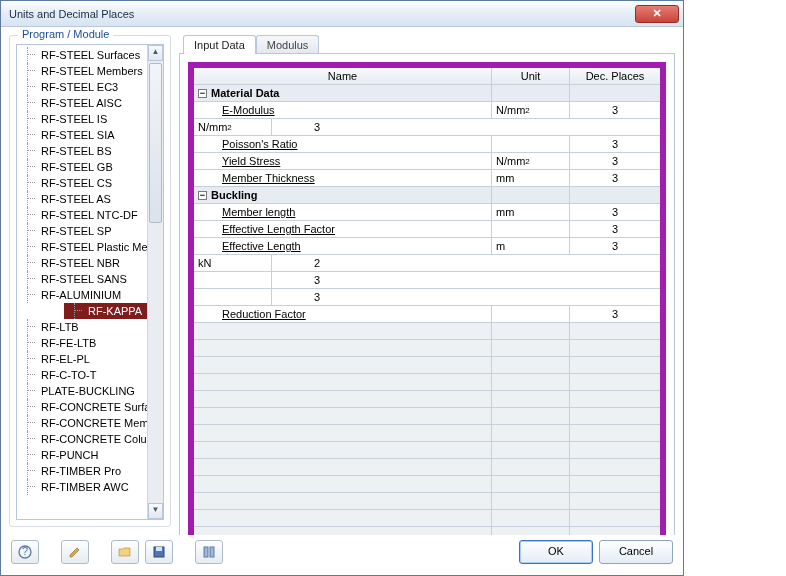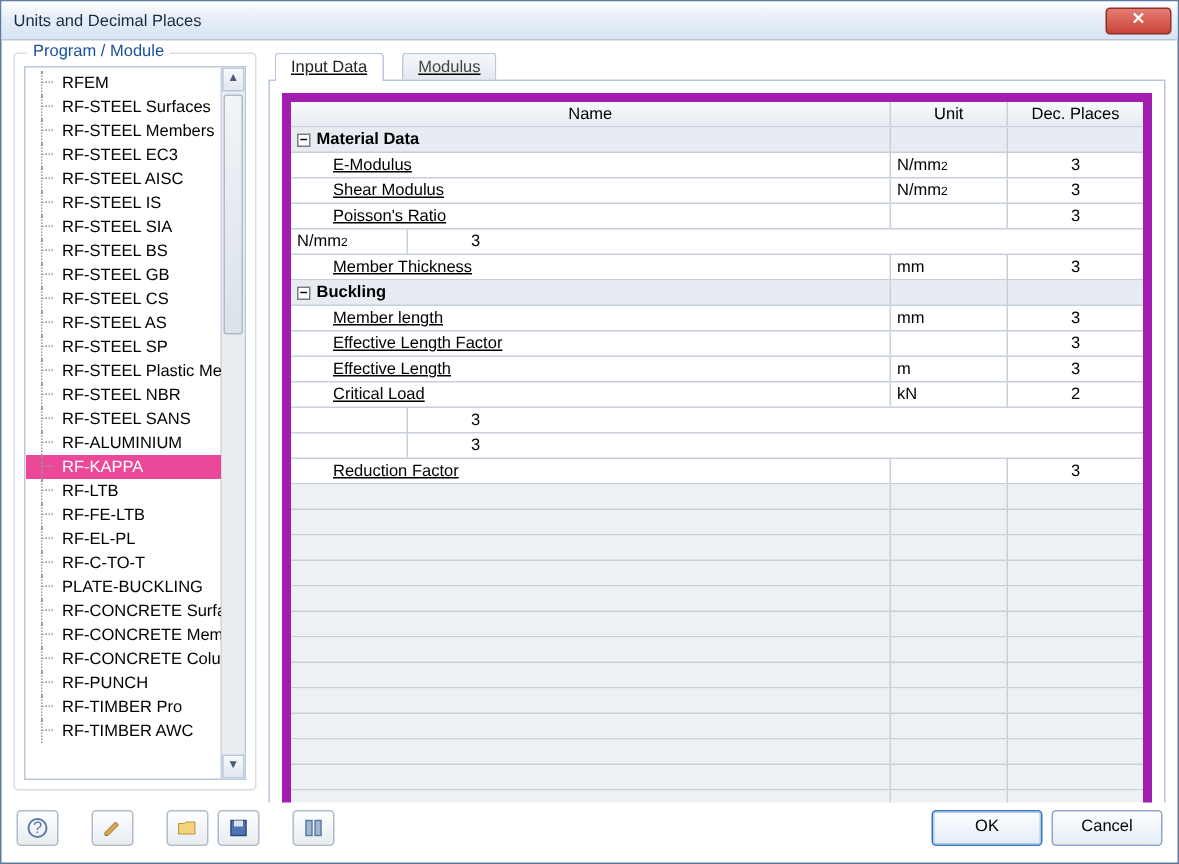--- a/index.html
+++ b/index.html
@@ -1,35 +1,35 @@
 <!DOCTYPE html>
 <html><head>
 <meta charset="utf-8">
 <style>
 * { box-sizing: border-box; margin: 0; padding: 0; font-family: "Segoe UI", Tahoma, sans-serif; font-size: 11px; }
 body { background: #fff; }
-.window { width: 786px; height: 576px; border: 1px solid #5a7aa0; background: #fff; display: flex; flex-direction: column; }
+.window { width: 684px; height: 576px; border: 1px solid #5a7aa0; background: #fff; display: flex; flex-direction: column; }
 .titlebar { height: 26px; background: linear-gradient(#fdfefe, #e7eef7 45%, #d7e4f2); display: flex; align-items: center; padding: 0 4px 0 8px; border-bottom: 1px solid #b8c7db; }
 .titlebar .title { color: #1a2b44; flex: 1; }
 .closebtn { width: 44px; height: 18px; background: linear-gradient(#e67d73, #c9443a); border: 1px solid #8e2f28; border-radius: 3px; color: #fff; text-align: center; line-height: 15px; font-size: 11px; font-weight: bold; }
 .content { flex: 1; display: flex; padding: 8px; gap: 8px; overflow: hidden; }
 .groupbox { border: 1px solid #d7dde3; border-radius: 3px; padding: 8px 6px 6px 6px; position: relative; }
 .groupbox > .gb-title { position: absolute; top: -8px; left: 8px; background: #fff; padding: 0 4px; color: #1a4f9c; }
 .left { width: 162px; display: flex; flex-direction: column; }
 .tree-wrap { flex: 1; border: 1px solid #b8c7db; background: #fff; overflow: hidden; display: flex; }
 .tree { flex: 1; overflow-y: auto; padding: 2px 0; }
 .tree-item { padding: 1px 4px 1px 24px; white-space: nowrap; cursor: default; color: #000; line-height: 14px; position: relative; }
 .tree-item::before { content: ""; position: absolute; left: 10px; top: 0; bottom: 0; border-left: 1px dotted #999; }
 .tree-item::after { content: ""; position: absolute; left: 10px; top: 7px; width: 8px; border-top: 1px dotted #999; }
-.tree-item.selected { background: #ec4899; color: #fff; }
+.tree-item.selected { background: #7f1d1d; color: #fff; margin-left: 47px; }
 .scrollbar { width: 16px; background: #e9edf2; border-left: 1px solid #d0d6dd; position: relative; }
 .scroll-btn { height: 16px; background: linear-gradient(#f7f9fb,#e2e8ef); border: 1px solid #b8c7db; text-align: center; font-size: 8px; line-height: 12px; color: #4a5a70; }
 .scroll-thumb { position: absolute; left: 1px; right: 1px; top: 18px; height: 160px; background: linear-gradient(#f1f4f8,#dbe2ea); border: 1px solid #b0bbc8; border-radius: 2px; }
 .right { flex: 1; display: flex; flex-direction: column; }
-.tabs { display: flex; gap: 12px; margin-bottom: -1px; padding-left: 4px; text-decoration: underline; }
+.tabs { display: flex; gap: 0; margin-bottom: -1px; padding-left: 4px; }
 .tab { border: 1px solid #b8c7db; border-bottom: none; padding: 3px 10px 3px 10px; background: linear-gradient(#fcfdfe,#eef2f7); border-radius: 3px 3px 0 0; cursor: default; color: #222; }
 .tab.active { background: #fff; position: relative; z-index: 2; }
 .tab.inactive { background: linear-gradient(#f5f7fa,#e3e8ee); color: #444; }
 .tabpanel { flex: 1; border: 1px solid #b8c7db; background: #fff; padding: 8px; display: flex; }
 .grid { flex: 1; border: 6px solid #a21caf; background: #fff; display: flex; flex-direction: column; overflow: hidden; }
 .grid-head, .grid-row { display: flex; border-bottom: 1px solid #c7cfd8; min-height: 17px; }
 .grid-head { background: linear-gradient(#f7f9fb,#e7ecf2); font-weight: normal; }
 .col-name { flex: 1; padding: 1px 4px; border-right: 1px solid #c7cfd8; display: flex; align-items: center; }
 .col-unit { width: 78px; padding: 1px 4px; border-right: 1px solid #c7cfd8; display: flex; align-items: center; }
 .col-dec { width: 90px; padding: 1px 4px; display: flex; align-items: center; justify-content: center; }
@@ -55,31 +55,31 @@
   <div class="titlebar">
     <span class="title">Units and Decimal Places</span>
     <div class="closebtn">✕</div>
   </div>
 
   <div class="content">
     <div class="groupbox left">
       <span class="gb-title">Program / Module</span>
       <div class="tree-wrap">
         <div class="tree" id="tree">
-            <div class="tree-item">RFEM</div>
             <div class="tree-item">RF-STEEL Surfaces</div>
             <div class="tree-item">RF-STEEL Members</div>
             <div class="tree-item">RF-STEEL EC3</div>
             <div class="tree-item">RF-STEEL AISC</div>
             <div class="tree-item">RF-STEEL IS</div>
             <div class="tree-item">RF-STEEL SIA</div>
             <div class="tree-item">RF-STEEL BS</div>
             <div class="tree-item">RF-STEEL GB</div>
             <div class="tree-item">RF-STEEL CS</div>
             <div class="tree-item">RF-STEEL AS</div>
+            <div class="tree-item">RF-STEEL NTC-DF</div>
             <div class="tree-item">RF-STEEL SP</div>
             <div class="tree-item">RF-STEEL Plastic Mem</div>
             <div class="tree-item">RF-STEEL NBR</div>
             <div class="tree-item">RF-STEEL SANS</div>
             <div class="tree-item">RF-ALUMINIUM</div>
             <div class="tree-item selected">RF-KAPPA</div>
             <div class="tree-item">RF-LTB</div>
             <div class="tree-item">RF-FE-LTB</div>
             <div class="tree-item">RF-EL-PL</div>
             <div class="tree-item">RF-C-TO-T</div>
@@ -119,30 +119,30 @@
                 </div>
                 <div class="col-unit"></div>
                 <div class="col-dec"></div>
               </div>
               <div class="grid-row">
                 <div class="col-name indent">E-Modulus</div>
                 <div class="col-unit unit">N/mm<sup>2</sup></div>
                 <div class="col-dec">3</div>
               </div>
               <div class="grid-row">
-                <div class="col-name indent">Shear Modulus</div>
                 <div class="col-unit unit">N/mm<sup>2</sup></div>
                 <div class="col-dec">3</div>
               </div>
               <div class="grid-row">
                 <div class="col-name indent">Poisson's Ratio</div>
                 <div class="col-unit unit"></div>
                 <div class="col-dec">3</div>
               </div>
               <div class="grid-row">
+                <div class="col-name indent">Yield Stress</div>
                 <div class="col-unit unit">N/mm<sup>2</sup></div>
                 <div class="col-dec">3</div>
               </div>
               <div class="grid-row">
                 <div class="col-name indent">Member Thickness</div>
                 <div class="col-unit unit">mm</div>
                 <div class="col-dec">3</div>
               </div>
               <div class="grid-row section-row">
                 <div class="col-name">
@@ -161,21 +161,20 @@
                 <div class="col-name indent">Effective Length Factor</div>
                 <div class="col-unit unit"></div>
                 <div class="col-dec">3</div>
               </div>
               <div class="grid-row">
                 <div class="col-name indent">Effective Length</div>
                 <div class="col-unit unit">m</div>
                 <div class="col-dec">3</div>
               </div>
               <div class="grid-row">
-                <div class="col-name indent">Critical Load</div>
                 <div class="col-unit unit">kN</div>
                 <div class="col-dec">2</div>
               </div>
               <div class="grid-row">
                 <div class="col-unit unit"></div>
                 <div class="col-dec">3</div>
               </div>
               <div class="grid-row">
                 <div class="col-unit unit"></div>
                 <div class="col-dec">3</div>

